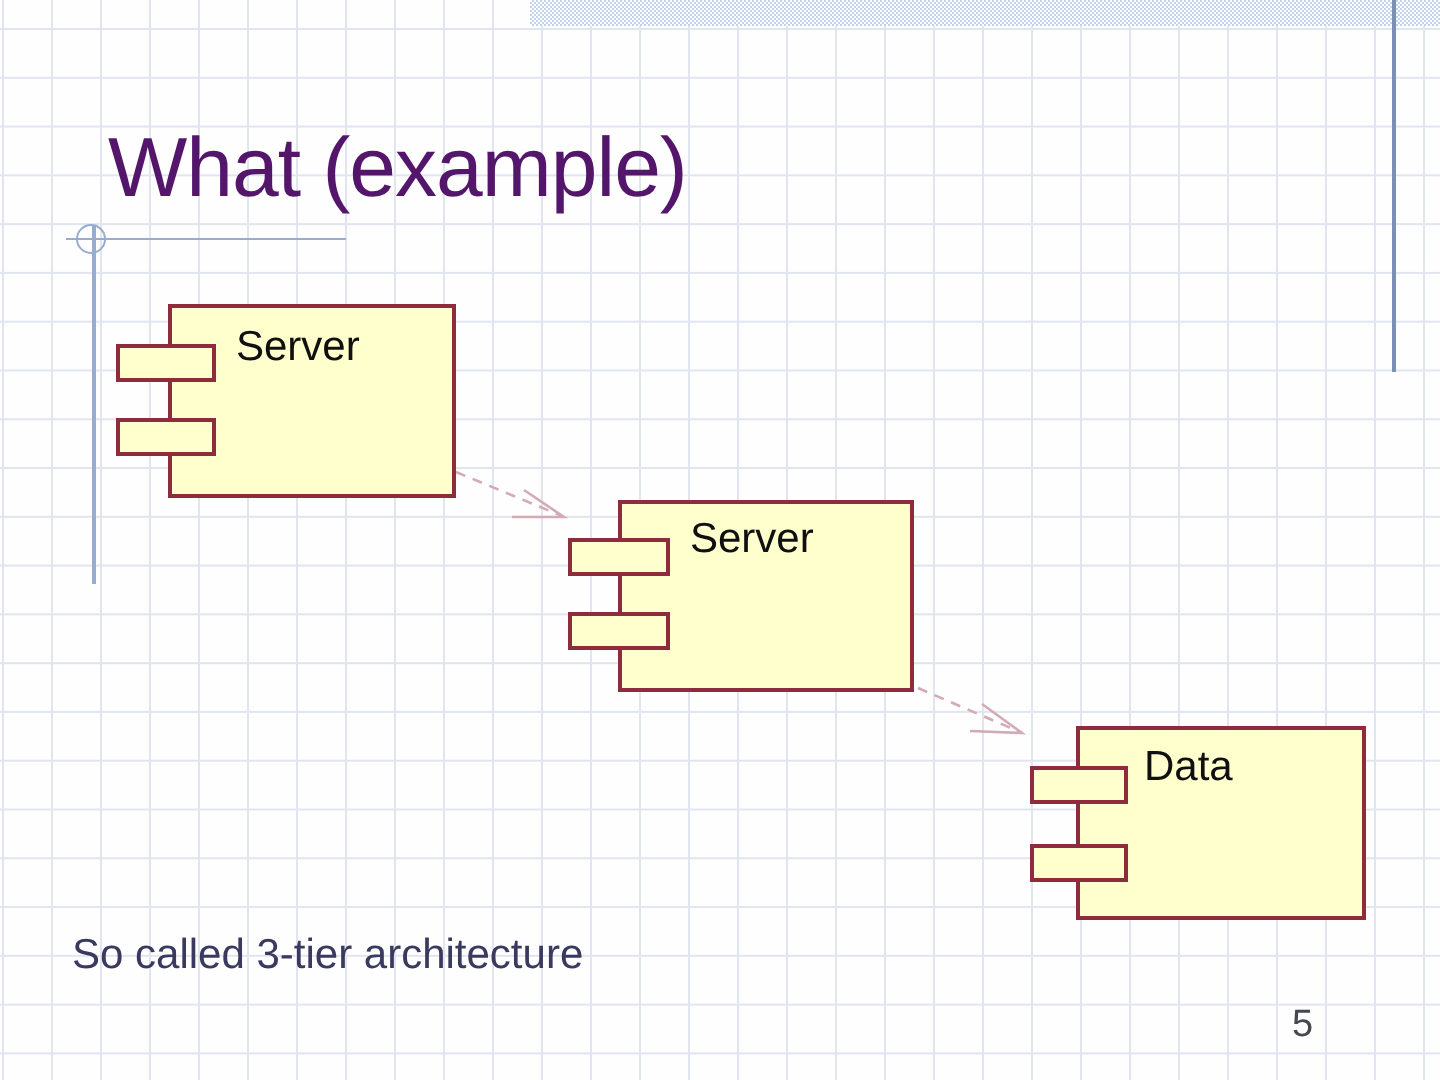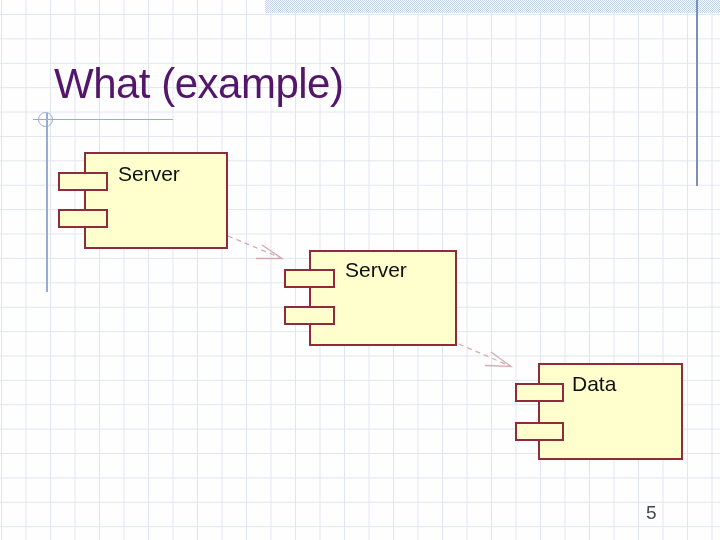--- a/index.html
+++ b/index.html
@@ -114,17 +114,18 @@
   </div>
 
   <div>
     <div class="comp-box" style="left:538px; top:363px; width:145px; height:97px;"></div>
     <div class="comp-tab" style="left:515px; top:383px; width:49px; height:19px;"></div>
     <div class="comp-tab" style="left:515px; top:422px; width:49px; height:19px;"></div>
     <div class="comp-label" style="left:572px; top:372px;text-align:right;">Data</div>
   </div>
 
   <div class="footer-text">
+    <div>So called 3-tier architecture</div>
   </div>
 
   <div class="page-number">5</div>
 
 </div>
 
 </body></html>

